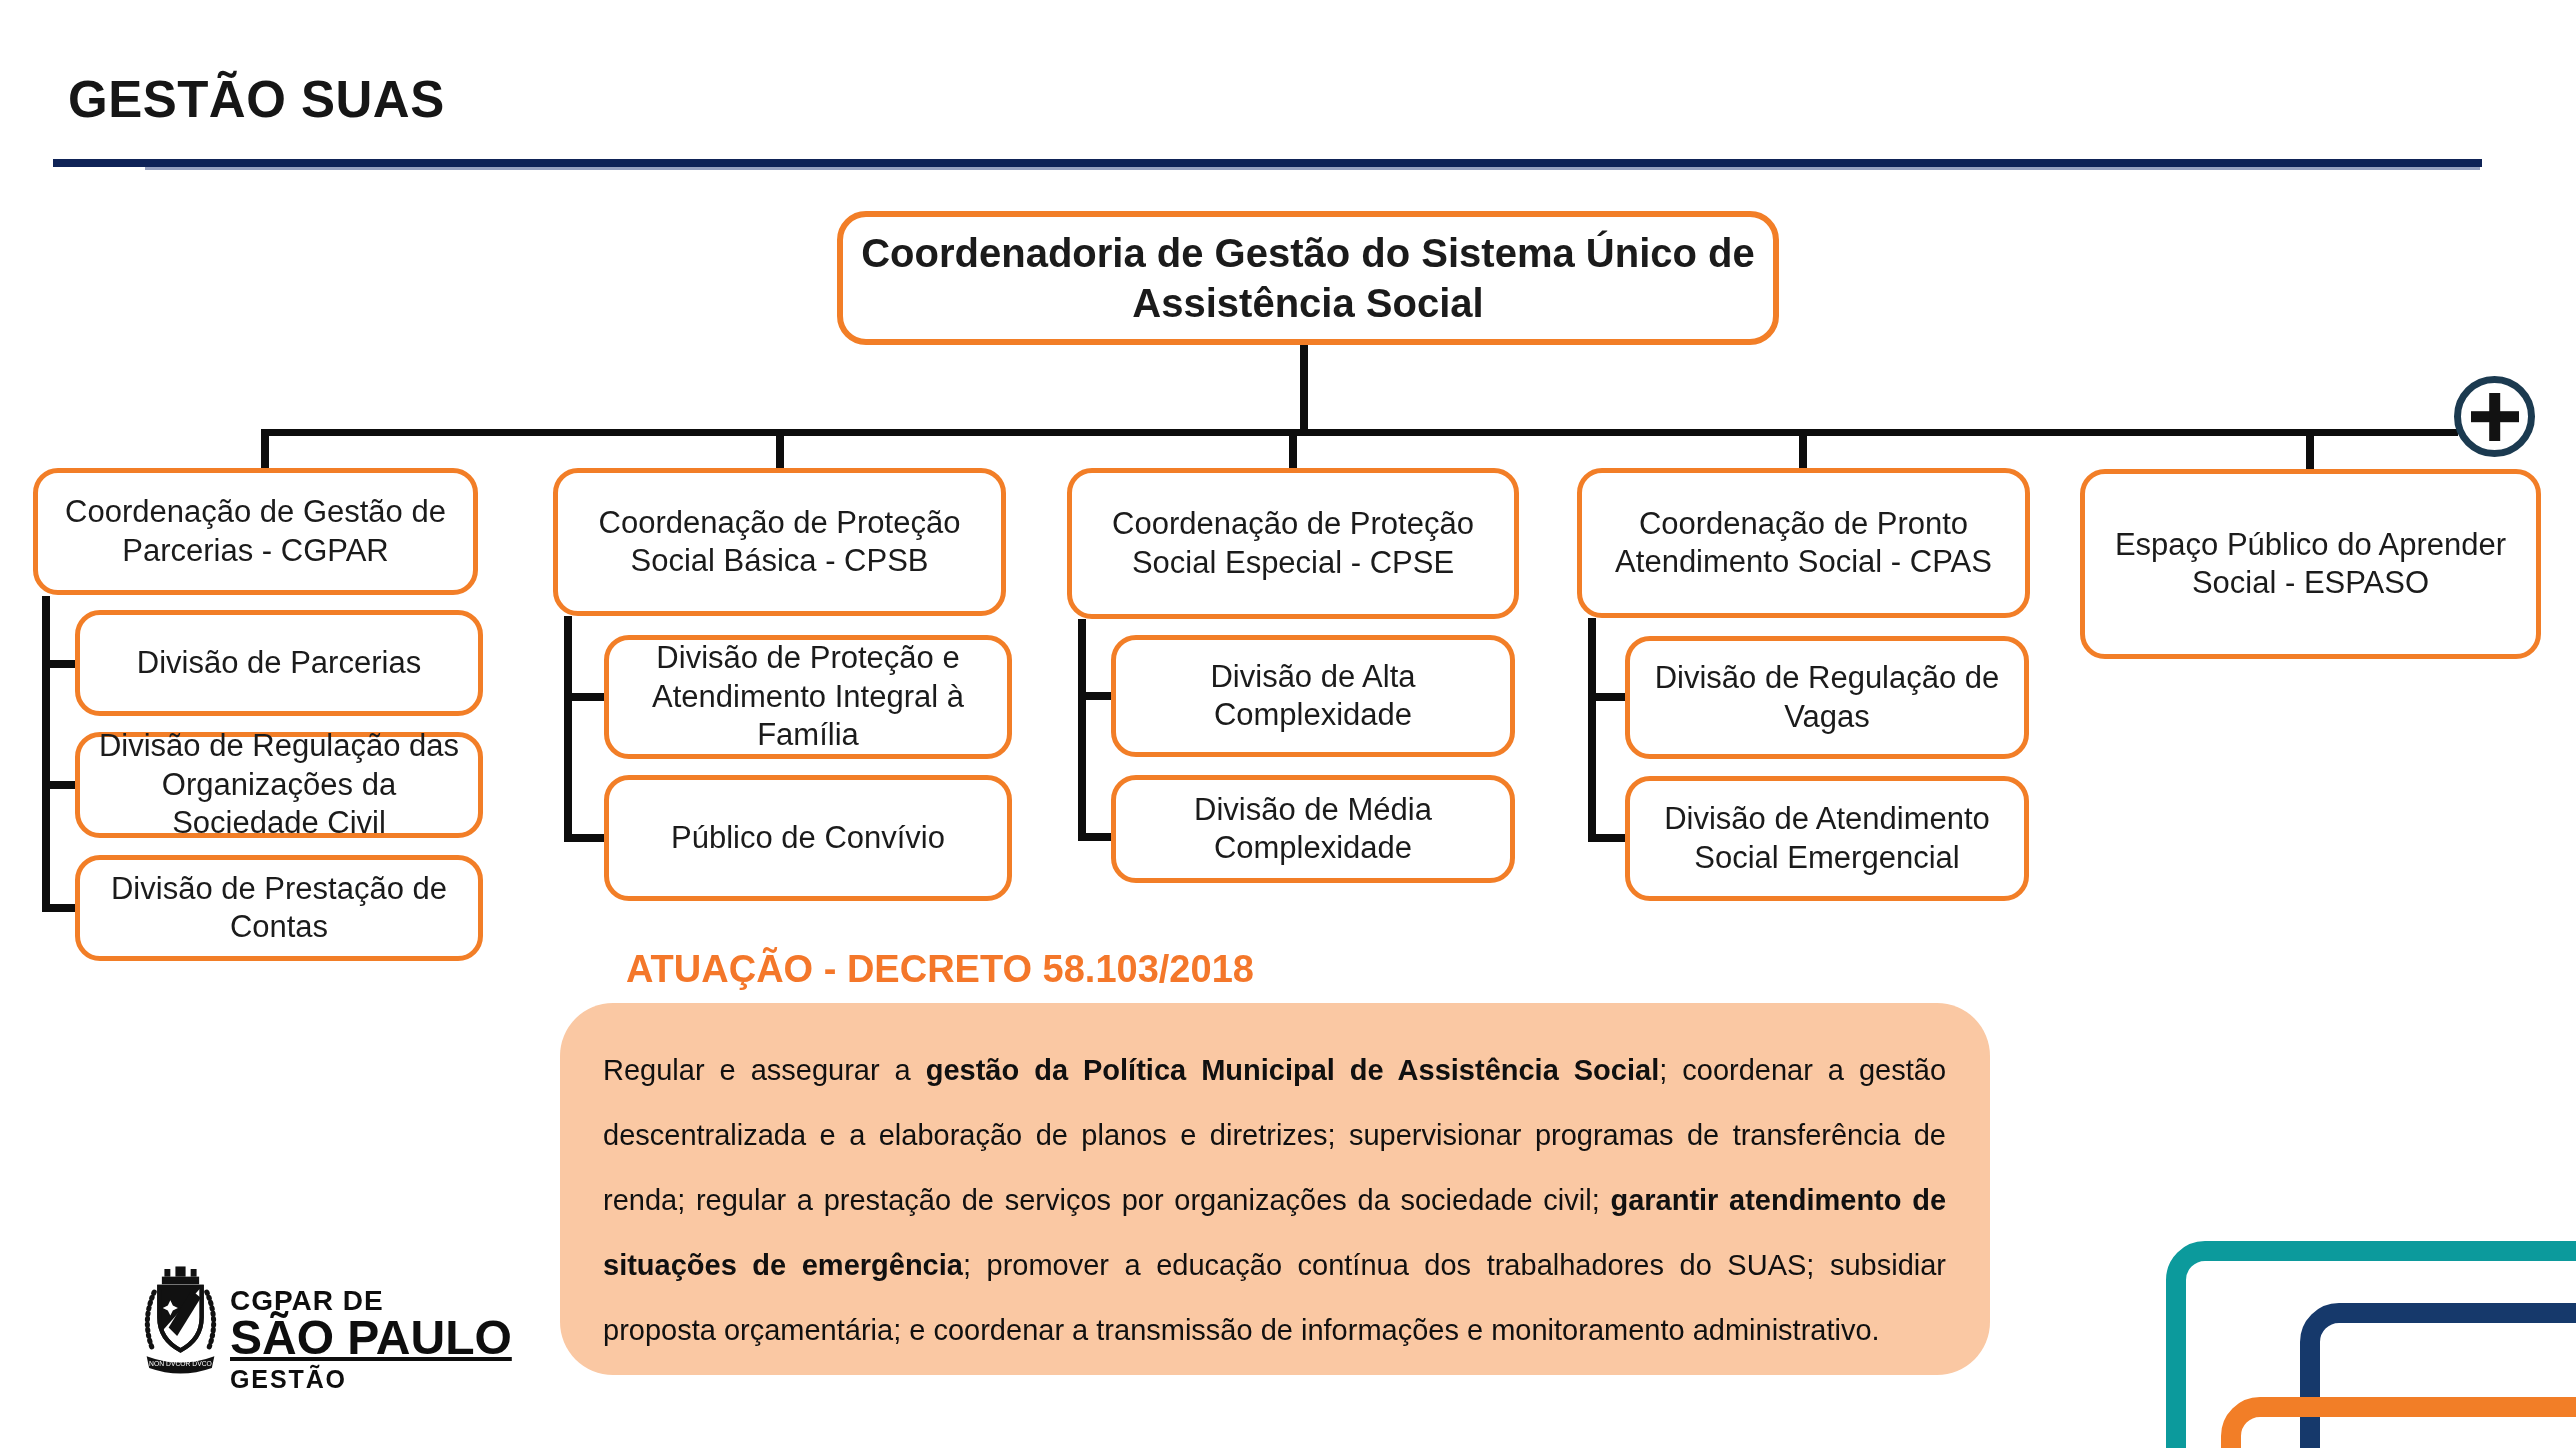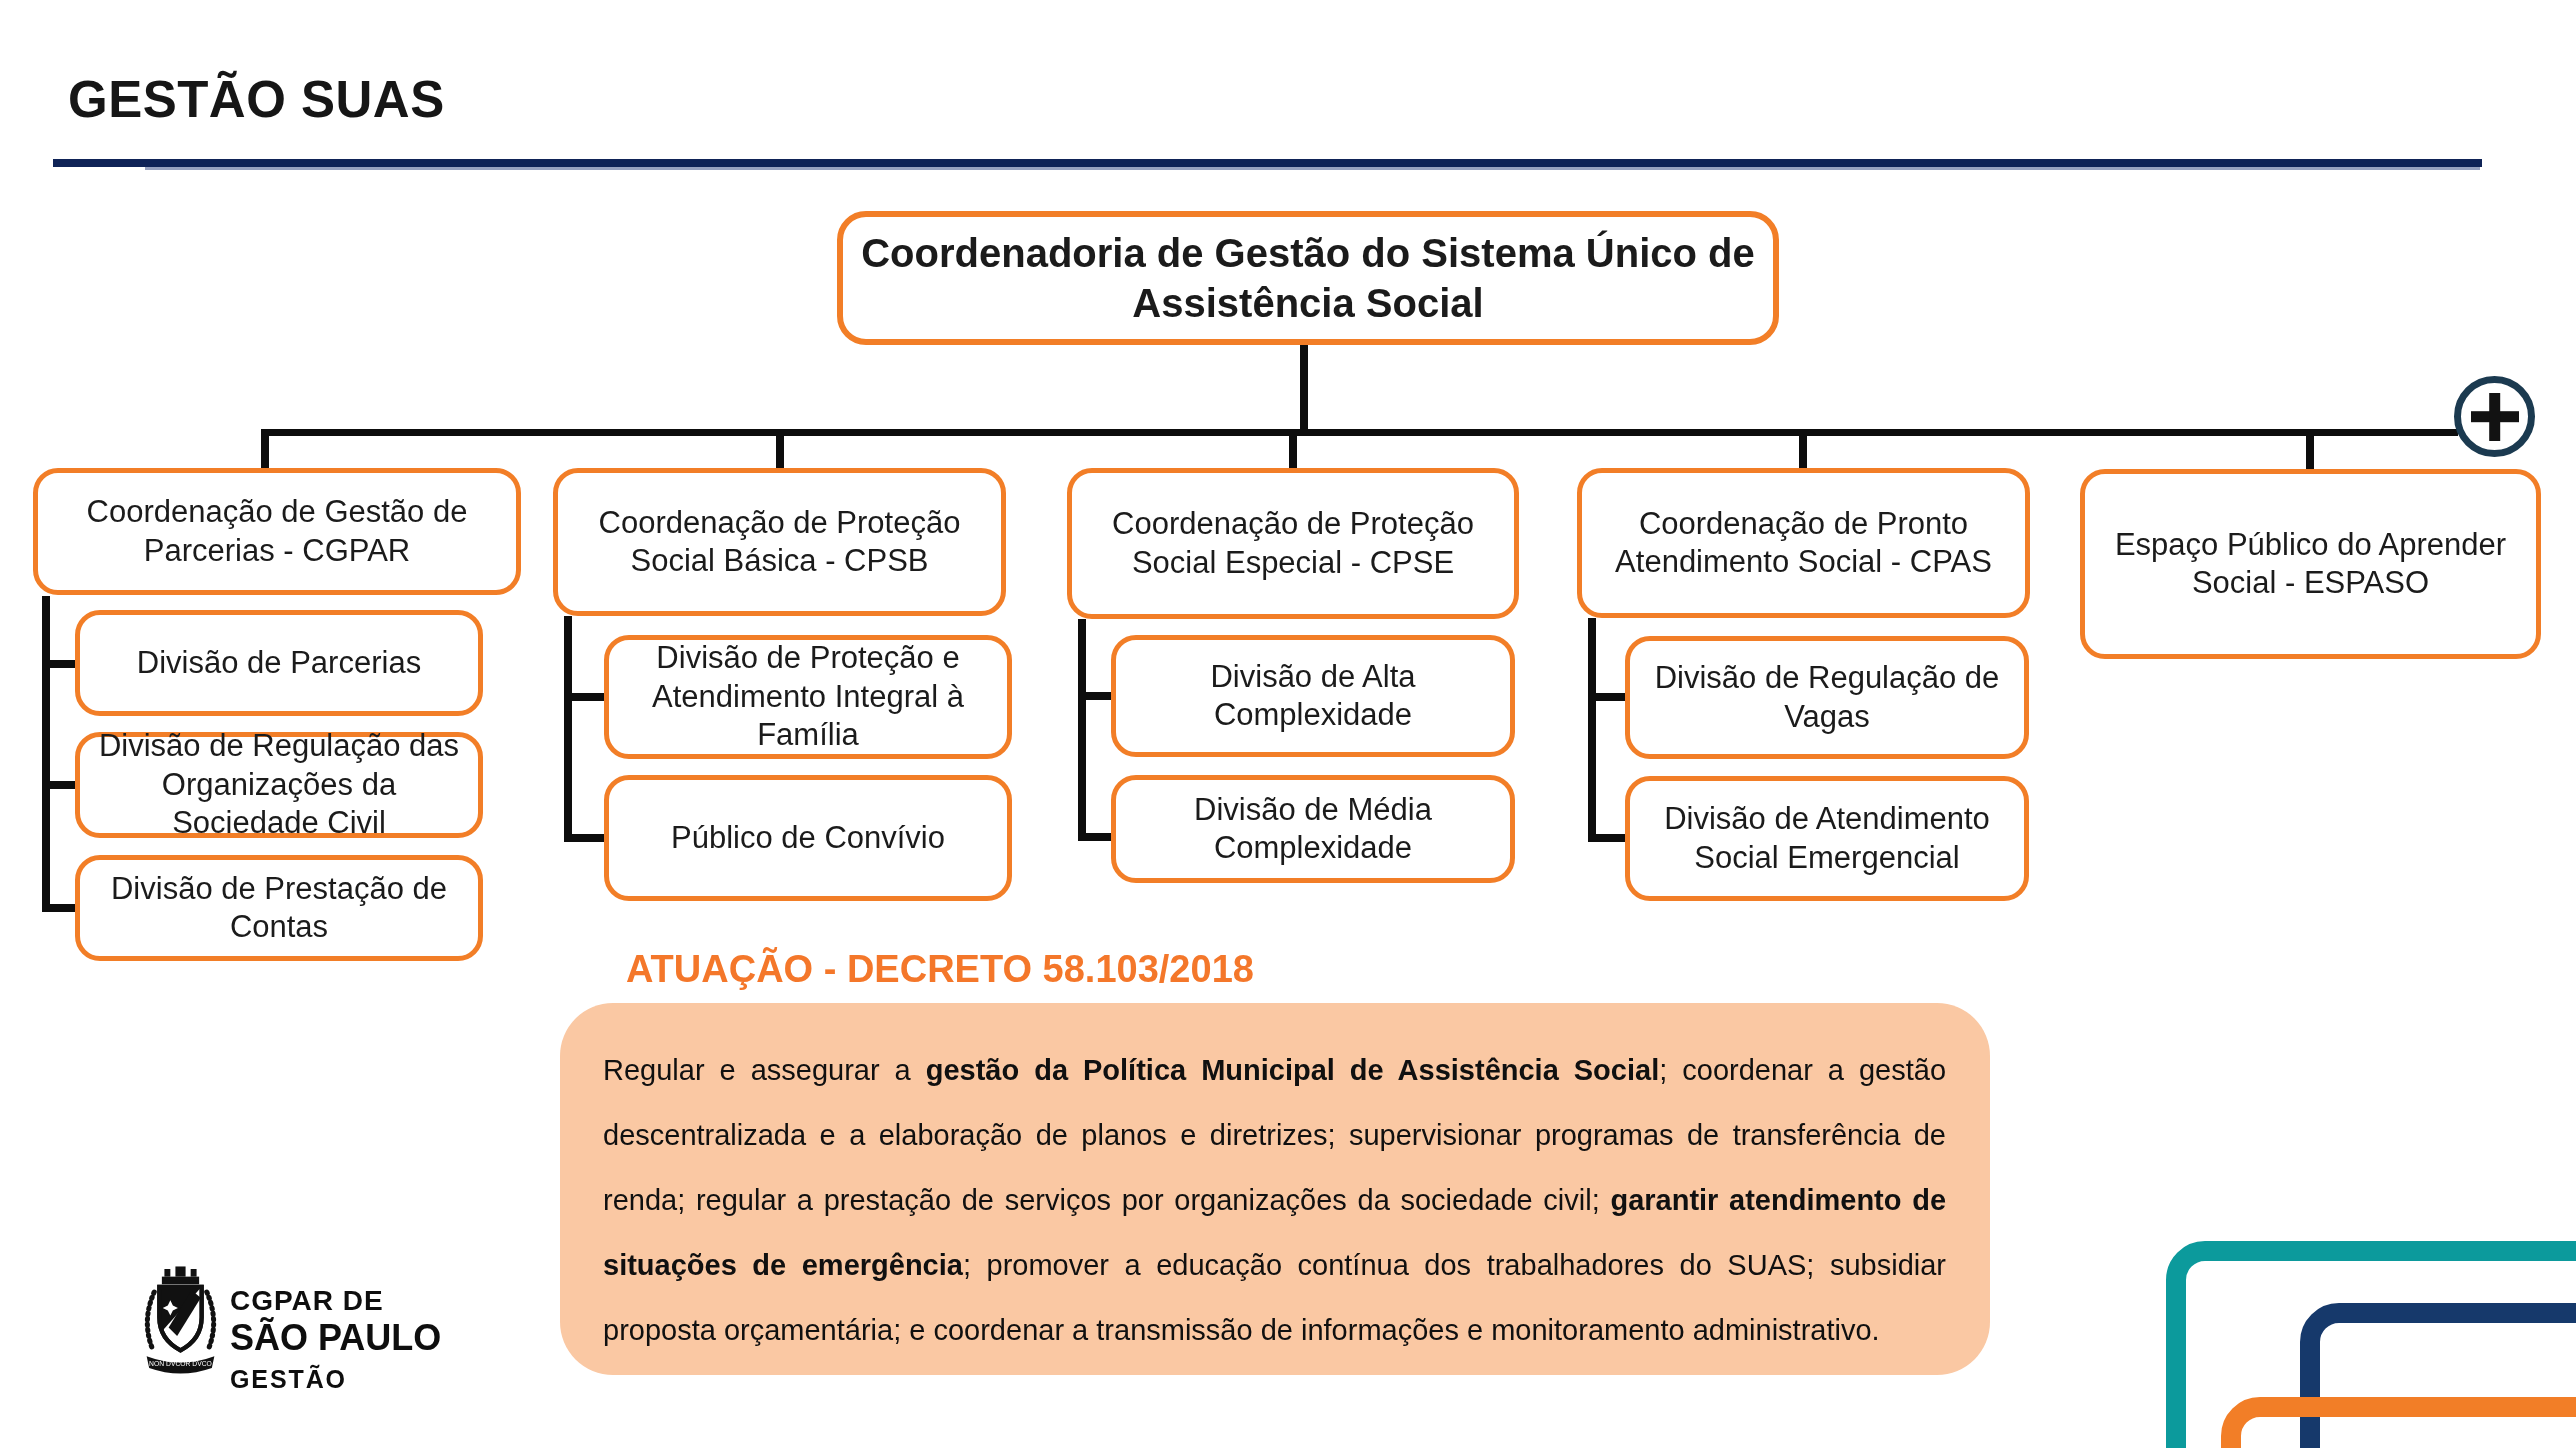--- a/index.html
+++ b/index.html
@@ -66,21 +66,21 @@
   .panel p{
     position:absolute;left:43px;top:35px;width:1343px;margin:0;
     font-size:29px;line-height:65px;text-align:justify;color:#101010;
   }
   .panel .b{font-weight:bold;}
 
   
   .crest{position:absolute;left:135px;top:1258px;width:91px;height:127px;z-index:2;}
   .logo-text{position:absolute;left:230px;top:1285px;z-index:2;color:#0e0e0e;}
   .logo-text .l1{font-size:28px;font-weight:bold;letter-spacing:1px;line-height:32px;}
-  .logo-text .l2{font-size:36px;font-weight:bold;letter-spacing:0px;line-height:41px;}
+  .logo-text .l2{font-size:48px;font-weight:bold;letter-spacing:0px;line-height:41px;text-decoration:underline;}
   .logo-text .l3{font-size:25px;font-weight:bold;letter-spacing:1.9px;line-height:29px;margin-top:6.8px;}
 
   
   .frame{position:absolute;box-sizing:border-box;border-radius:39px;background:transparent;}
   .frame.teal  {left:2166px;top:1241px;width:618px;height:415px;border:20px solid var(--teal);z-index:1;}
   .frame.navy  {left:2300px;top:1303px;width:483px;height:357px;border:20px solid var(--frame-navy);z-index:2;}
   .frame.orange{left:2221px;top:1397px;width:560px;height:261px;border:20px solid var(--orange);z-index:3;}
 </style>
 </head>
 <body>
@@ -99,21 +99,21 @@
   <div class="line" style="left:776px;top:429px;width:7.7px;height:46px;"></div>
   <div class="line" style="left:1289px;top:429px;width:7.7px;height:46px;"></div>
   <div class="line" style="left:1799px;top:429px;width:7.7px;height:46px;"></div>
   <div class="line" style="left:2306px;top:429px;width:7.7px;height:46px;"></div>
 
   <div class="plus-circle">
     <div class="bar h"></div>
     <div class="bar v"></div>
   </div>
 
-  <div class="obox" style="left:33px;top:468px;width:488px;height:127px;">Coordenação de Gestão de Parcerias - CGPAR</div>
+  <div class="obox" style="left:33px;top:468px;width:445px;height:127px;">Coordenação de Gestão de Parcerias - CGPAR</div>
   <div class="line" style="left:42px;top:596px;width:7.7px;height:316px;"></div>
   <div class="line" style="left:42px;top:660px;width:33px;height:7.7px;"></div>
   <div class="line" style="left:42px;top:781px;width:33px;height:7.7px;"></div>
   <div class="line" style="left:42px;top:904px;width:33px;height:7.7px;"></div>
   <div class="obox" style="left:75px;top:610px;width:408px;height:106px;">Divisão de Parcerias</div>
   <div class="obox" style="left:75px;top:732px;width:408px;height:106px;">Divisão de Regulação das Organizações da Sociedade Civil</div>
   <div class="obox" style="left:75px;top:855px;width:408px;height:106px;">Divisão de Prestação de Contas</div>
 
   <div class="obox" style="left:553px;top:468px;width:453px;height:148px;">Coordenação de Proteção Social Básica - CPSB</div>
   <div class="line" style="left:564px;top:616px;width:7.7px;height:225px;"></div>

